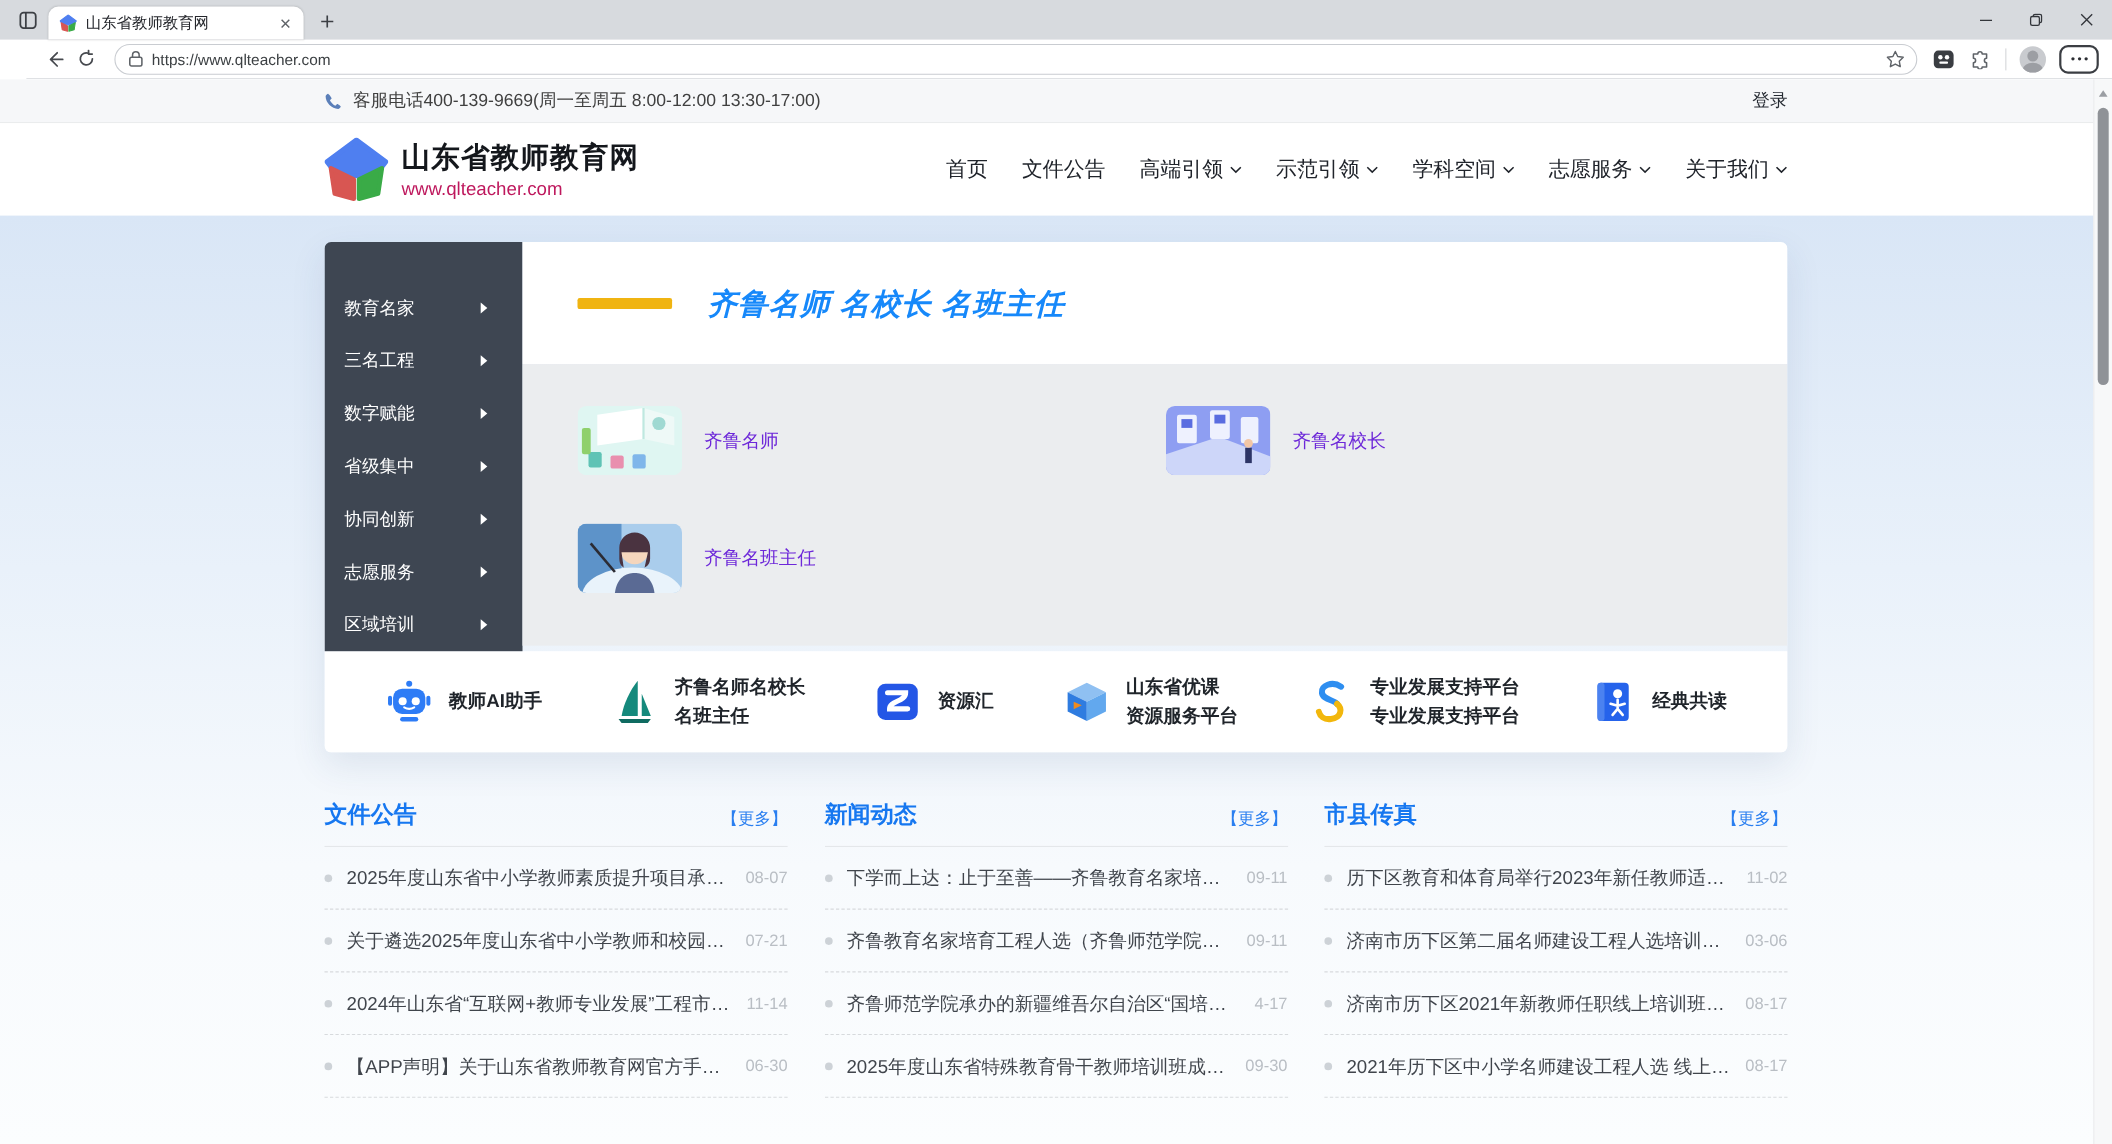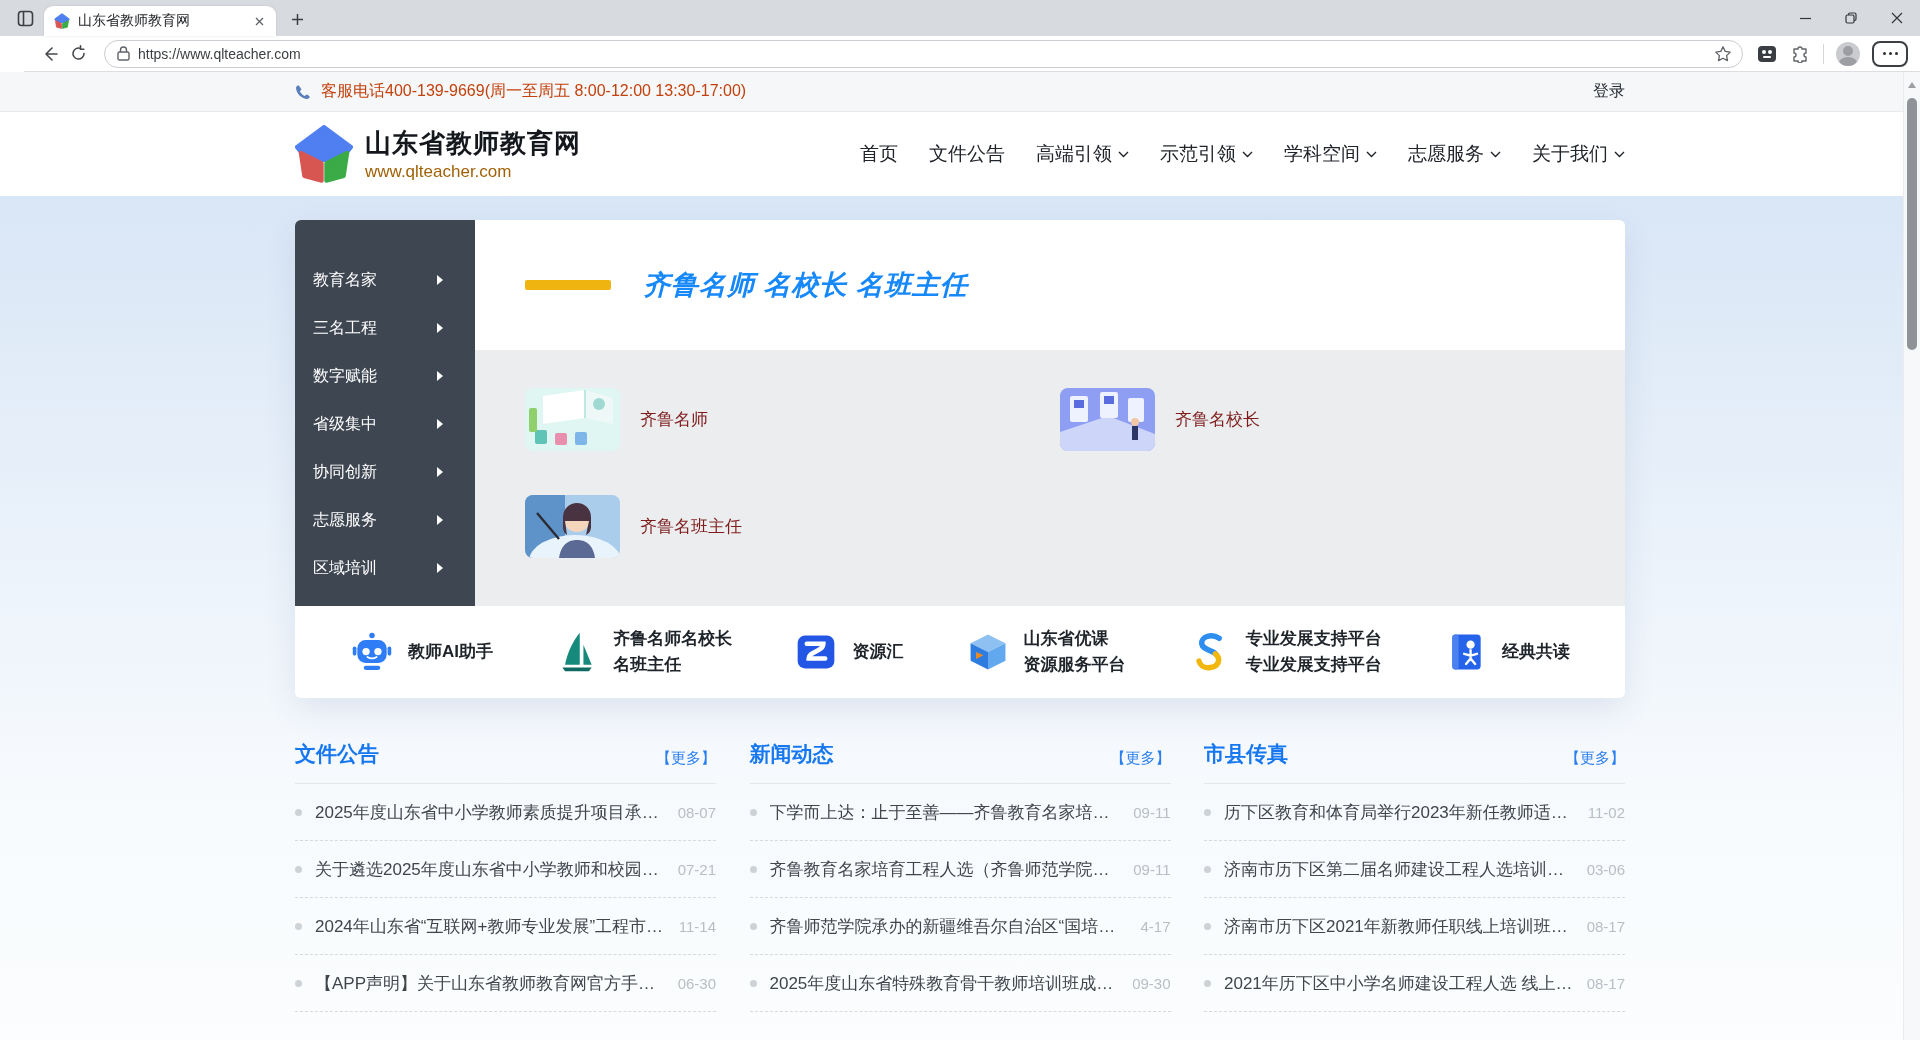--- a/index.html
+++ b/index.html
@@ -27,47 +27,47 @@
   .avatar::after { content:""; position:absolute; left:3px; top:15px; width:18px; height:12px; border-radius:50%; background:#9c9ea3; }
   .morebox { width:36px; height:26px; border:2px solid #3b3e43; border-radius:8px; display:flex; align-items:center; justify-content:center; gap:3px; margin-left:12px; }
   .dot3 { width:3px; height:3px; border-radius:50%; background:#2c2e33; }
 
   
   .page { height:968px; position:relative; overflow:hidden; background:#fff; }
   .container { width:1330px; margin:0 auto; }
 
   .utilitybar { height:40px; background:#f6f7f9; border-bottom:1px solid #e9eaec; }
   .utilitybar .container { height:100%; display:flex; align-items:center; justify-content:space-between; }
-  .phone-wrap { display:flex; align-items:center; gap:10px; font-size:16px; color:#c2410c; }
+  .phone-wrap { display:flex; align-items:center; gap:10px; font-size:16px; color:#404040; }
   .login-link { font-size:16px; color:#262b33; }
 
   .siteheader { height:84px; background:#fff; }
   .siteheader .container { height:100%; display:flex; align-items:center; justify-content:space-between; }
   .logo-group { display:flex; align-items:center; gap:12px; }
   .logo-text-cn { font-size:26px; font-weight:bold; color:#14171c; letter-spacing:1px; }
-  .logo-text-en { font-size:17px; color:#a16207; margin-top:1px; }
+  .logo-text-en { font-size:17px; color:#be185d; margin-top:1px; }
   .mainnav { display:flex; align-items:center; gap:31px; }
   .nav-item { display:flex; align-items:center; gap:6px; font-size:19px; color:#20242b; cursor:pointer; white-space:nowrap; }
 
   .mainarea { height:844px; background:linear-gradient(180deg,#d9e6f6 0%,#e9f1fa 38%,#f7fafd 70%,#fbfdfe 100%); padding-top:24px; overflow:hidden; }
 
   .panel { width:1330px; margin:0 auto; border-radius:6px; overflow:hidden; box-shadow:0 12px 32px rgba(40,70,120,.10); }
   .panel-top { display:flex; }
   .sidebar { width:180px; background:#3e4652; padding-top:36px; flex-shrink:0; }
   .side-item { height:48px; display:flex; align-items:center; justify-content:space-between; padding:0 32px 0 18px; cursor:pointer; }
   .side-label { font-size:16px; color:#ffffff; }
   .side-arrow { width:0; height:0; border-left:6px solid #fff; border-top:5px solid transparent; border-bottom:5px solid transparent; }
   .panel-right { flex:1; display:flex; flex-direction:column; }
-  .banner { height:130px; background:#fff; display:flex; align-items:center;text-align:right; }
+  .banner { height:111px; background:#fff; display:flex; align-items:center;text-align:right; }
   .accent-bar { width:86px; height:10px; border-radius:2px; background:#f0b411; margin-left:50px; }
   .banner-title { margin-left:32px; font-size:27px; font-weight:bold; font-style:italic; color:#1688fa; letter-spacing:1px; }
   .cards { height:256px; background:#ebedef; padding:38px 0 0 50px; display:grid; grid-template-columns:535px 535px; grid-auto-rows:63px; row-gap:44px; }
   .card { display:flex; align-items:center; gap:20px; cursor:pointer; }
   .thumb { width:95px; height:63px; border-radius:8px; overflow:hidden; flex-shrink:0; }
-  .card-label { font-size:17px; color:#7f1d1d; }
+  .card-label { font-size:17px; color:#6d28d9; }
 
   .quicklinks { height:92px; background:#fff; display:flex; align-items:center; justify-content:space-between; padding:0 55px; }
   .qlink { display:flex; align-items:center; gap:14px; cursor:pointer; }
   .qlink-label { font-size:17px; font-weight:600; color:#1f242a; line-height:1.55; white-space:nowrap; }
 
   .news { width:1330px; margin:42px auto 0; display:grid; grid-template-columns:421px 421px 421px; justify-content:space-between; }
   .news-head { display:flex; align-items:flex-end; justify-content:space-between; padding-bottom:15px; border-bottom:1px solid #e4e7ea; }
   .news-title { font-size:21px; font-weight:bold; color:#1677f0; }
   .news-more { font-size:15px; color:#2a7ff0; cursor:pointer; }
   .news-item { height:57px; display:flex; align-items:center; border-bottom:1px dashed #d7dadd; cursor:pointer; }

